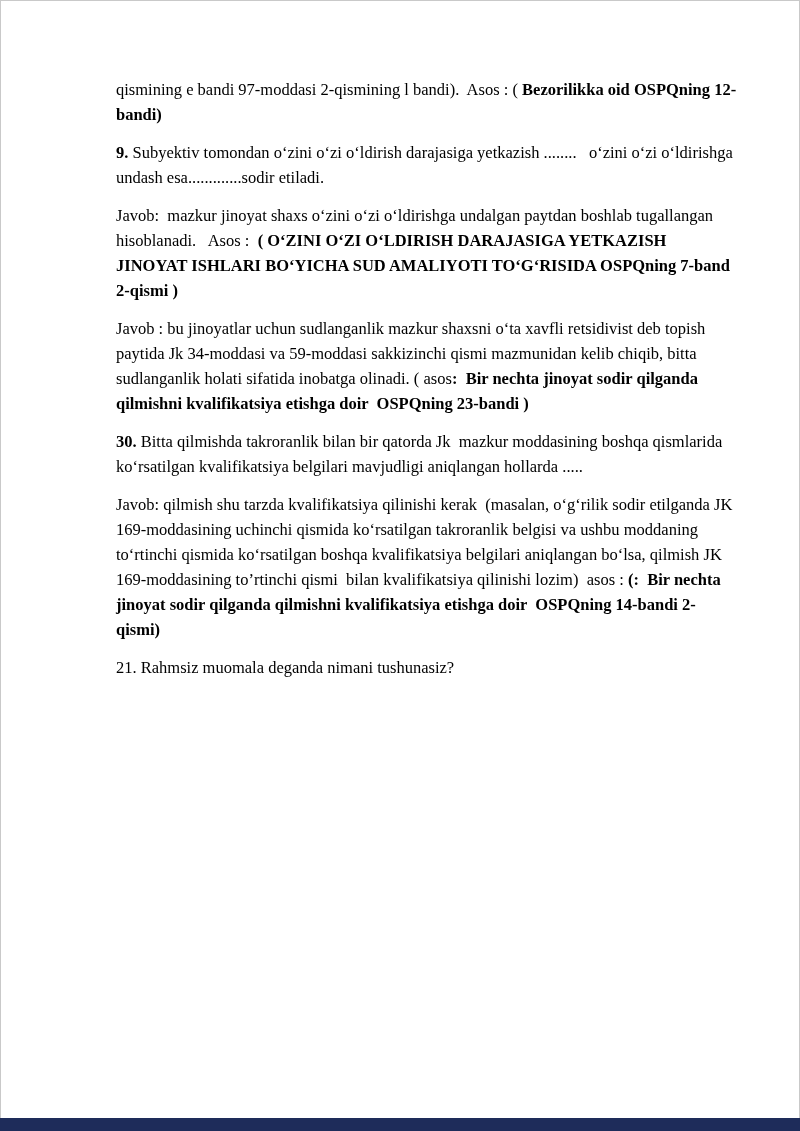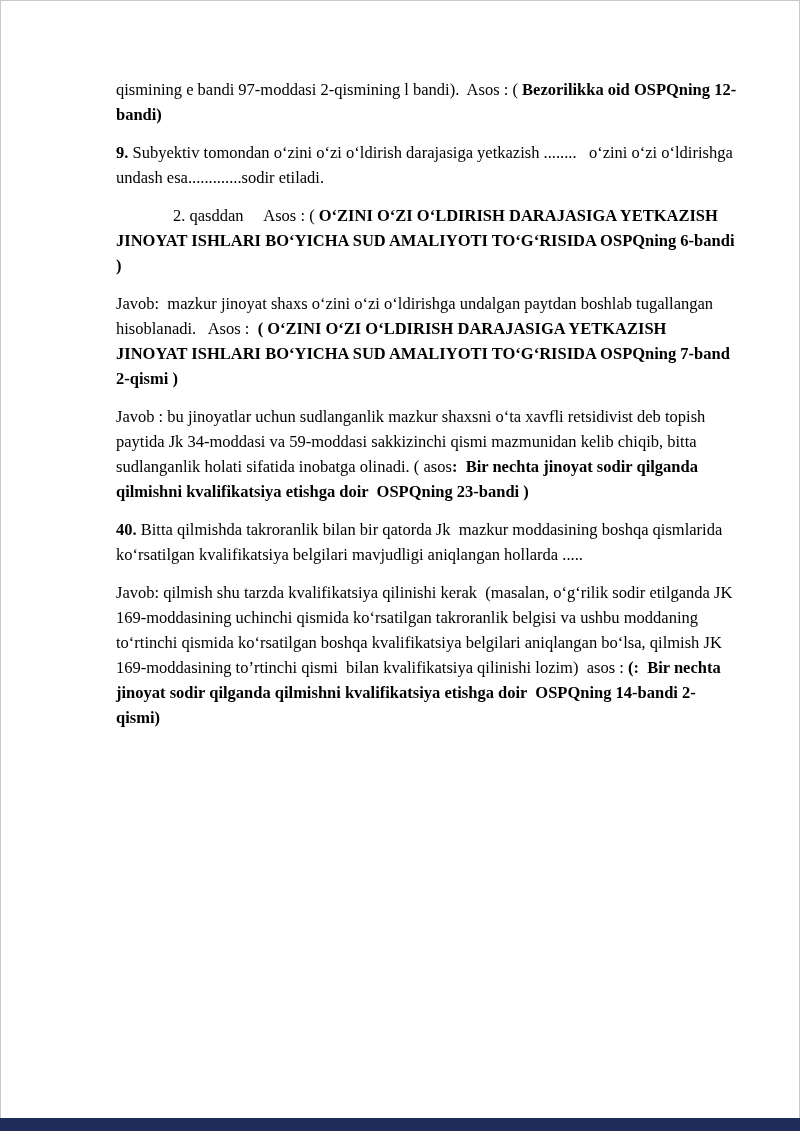--- a/index.html
+++ b/index.html
@@ -43,21 +43,21 @@
     background: #1e2c5a;
   }
 </style>
 </head>
 <body>
 
 <div class="page" style="border-color: rgb(201, 201, 201);">
   <div class="doc">
       <p class="para"><span class="run">qismining e bandi 97-moddasi 2-qismining l bandi).  Asos : ( </span><span class="run bold">Bezorilikka oid OSPQning 12-bandi)</span></p>
       <p class="para"><span class="run bold">9.</span><span class="run"> Subyektiv tomondan o‘zini o‘zi o‘ldirish darajasiga yetkazish ........   o‘zini o‘zi o‘ldirishga undash esa.............sodir etiladi.</span></p>
-      <p class="para indent"><span class="run">2. qasddan     Asos : ( </span><span class="run bold">O‘ZINI O‘ZI O‘LDIRISH DARAJASIGA YETKAZISH JINOYAT ISHLARI BO‘YICHA SUD AMALIYOTI TO‘G‘RISIDA OSPQning 6-bandi )</span></p>
       <p class="para"><span class="run">Javob:  mazkur jinoyat shaxs o‘zini o‘zi o‘ldirishga undalgan paytdan boshlab tugallangan hisoblanadi.   Asos :  </span><span class="run bold">( O‘ZINI O‘ZI O‘LDIRISH DARAJASIGA YETKAZISH JINOYAT ISHLARI BO‘YICHA SUD AMALIYOTI TO‘G‘RISIDA OSPQning 7-band 2-qismi )</span></p>
       <p class="para"><span class="run">Javob : bu jinoyatlar uchun sudlanganlik mazkur shaxsni o‘ta xavfli retsidivist deb topish paytida Jk 34-moddasi va 59-moddasi sakkizinchi qismi mazmunidan kelib chiqib, bitta sudlanganlik holati sifatida inobatga olinadi. ( asos</span><span class="run bold">:  Bir nechta jinoyat sodir qilganda qilmishni kvalifikatsiya etishga doir  OSPQning 23-bandi )</span></p>
-      <p class="para"><span class="run bold">40.</span><span class="run"> Bitta qilmishda takroranlik bilan bir qatorda Jk  mazkur moddasining boshqa qismlarida ko‘rsatilgan kvalifikatsiya belgilari mavjudligi aniqlangan hollarda .....</span></p>
+      <p class="para"><span class="run bold">30.</span><span class="run"> Bitta qilmishda takroranlik bilan bir qatorda Jk  mazkur moddasining boshqa qismlarida ko‘rsatilgan kvalifikatsiya belgilari mavjudligi aniqlangan hollarda .....</span></p>
       <p class="para"><span class="run">Javob: qilmish shu tarzda kvalifikatsiya qilinishi kerak  (masalan, o‘g‘rilik sodir etilganda JK 169-moddasining uchinchi qismida ko‘rsatilgan takroranlik belgisi va ushbu moddaning to‘rtinchi qismida ko‘rsatilgan boshqa kvalifikatsiya belgilari aniqlangan bo‘lsa, qilmish JK 169-moddasining to’rtinchi qismi  bilan kvalifikatsiya qilinishi lozim)  asos : </span><span class="run bold">(:  Bir nechta jinoyat sodir qilganda qilmishni kvalifikatsiya etishga doir  OSPQning 14-bandi 2-qismi)</span></p>
+      <p class="para"><span class="run">21. Rahmsiz muomala deganda nimani tushunasiz?</span></p>
     </div>
 </div>
 
 <div class="bottom-bar" style="background: rgb(30, 44, 90);"></div>
 
 </body></html>

